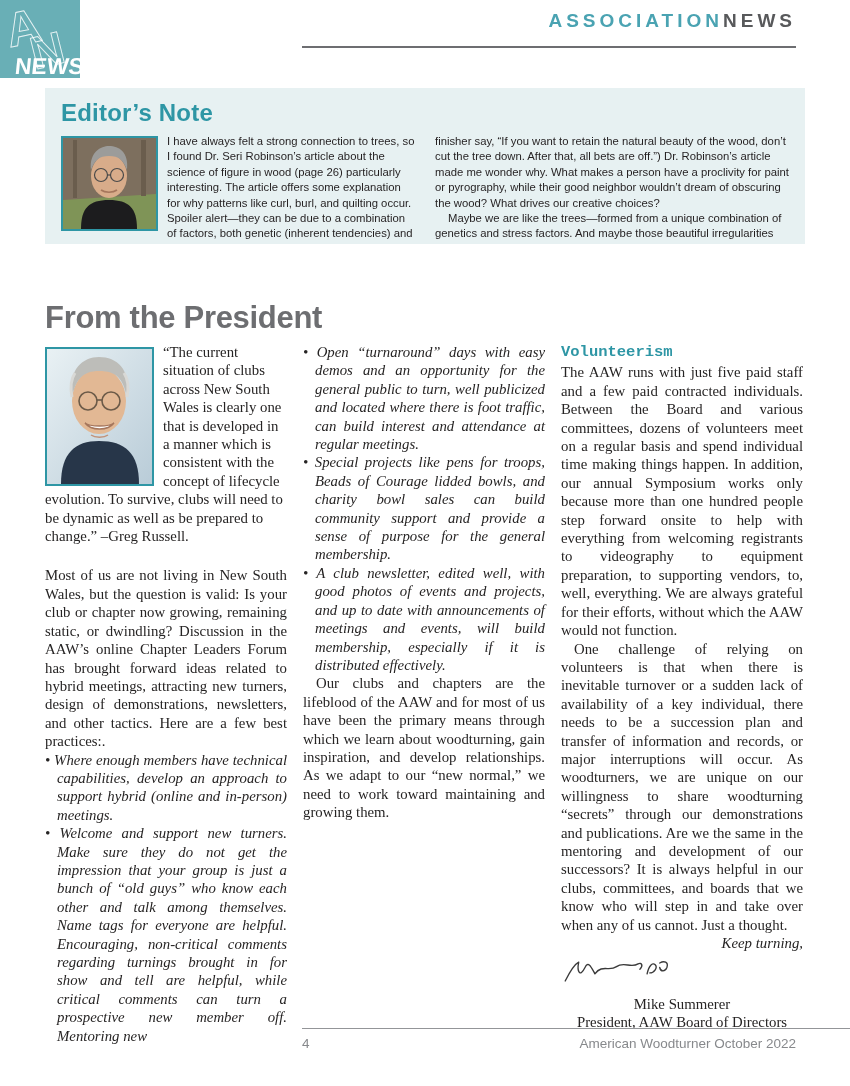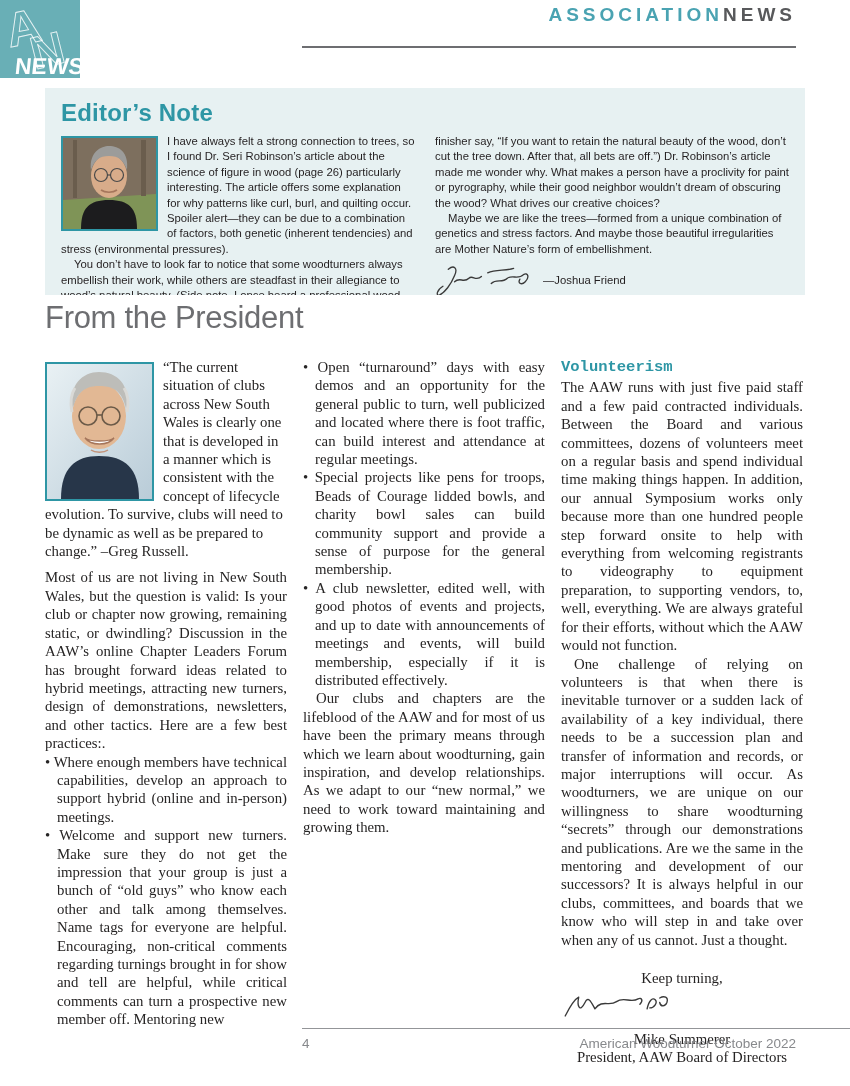--- a/index.html
+++ b/index.html
@@ -12,56 +12,56 @@
     --footer:#87898c;
   }
   *{margin:0;padding:0;box-sizing:border-box;}
   body{background:#ffffff;font-family:"Liberation Sans",sans-serif;}
   .page{position:relative;width:850px;height:1086px;background:#fff;overflow:hidden;}
 
   
   .logo{position:absolute;left:0;top:0;width:80px;height:78px;background:var(--teal-logo);}
 
   
-  .hdr-title{position:absolute;top:4px;left:302px;width:494px;text-align:right;
+  .hdr-title{position:absolute;top:10px;left:302px;width:494px;text-align:right;
     font-size:19px;font-weight:bold;letter-spacing:4px;white-space:nowrap;}
   .hdr-title .accent{color:#4aa3b2;}
   .hdr-title .rest{color:#58595b;}
   .hdr-rule{position:absolute;left:302px;top:46px;width:494px;height:2px;background:var(--rule);}
 
   
-  .ed-box{position:absolute;left:45px;top:88px;width:760px;height:207px;
+  .ed-box{position:absolute;left:45px;top:88px;width:760px;height:156px;
     background:var(--box-bg);padding:11px 16px 10px 16px;overflow:hidden;}
   .ed-title{color:var(--teal);font-size:24px;font-weight:600;letter-spacing:.2px;margin-bottom:7px;}
   .ed-cols{display:flex;gap:20px;}
   .ed-col{width:354px;font-size:11.3px;line-height:15.4px;color:var(--ink);}
   .ed-photo{float:left;width:97px;height:95px;border:2px solid var(--teal);margin:2px 9px 2px 0;background:#888;}
   .ed-photo svg{display:block;width:100%;height:100%;}
   p.indent{text-indent:13px;}
   .ed-sig-row{display:flex;align-items:center;gap:8px;margin-top:6px;}
   .sig-svg{flex:none;}
   .sig-stroke{fill:none;stroke:#3a3a3a;stroke-width:1.5;stroke-linecap:round;stroke-linejoin:round;}
 
   
   .pres{position:absolute;left:45px;top:300px;width:760px;}
-  .pres-title{color:var(--gray-head);font-size:31px;font-weight:normal;letter-spacing:-.3px;margin-bottom:22px;}
+  .pres-title{color:var(--gray-head);font-size:31px;font-weight:bold;letter-spacing:-.3px;margin-bottom:7px;}
   .pres-cols{display:flex;gap:16px;}
   .pres-col{width:242px;font-family:"Liberation Serif",serif;font-size:14.8px;line-height:18.4px;
     color:#262424;text-align:justify;hyphens:auto;}
   .pres-photo{float:left;width:109px;height:139px;border:2px solid var(--teal);margin:4px 9px 2px 0;background:#cfe0e8;}
   .pres-photo svg{display:block;width:100%;height:100%;}
   .quote{text-align:left;}
-  .pres-col p.para{margin-top:8px;}
-  ul.blist{list-style:none;}
+  .pres-col p.para{margin-top:21px;}
+  ul.blist{list-style:none;font-style:italic;}
   ul.blist li{padding-left:12px;text-indent:-12px;}
   ul.blist li::before{content:"• ";}
   .cont{padding-left:12px;}
   .vol-head{font-family:Liberation Mono, monospace;font-size:15.5px;font-weight:bold;color:var(--teal);
     text-align:left;margin-bottom:2px;}
-  .closing{margin-top:20px;text-align:center;}
+  .closing{text-align:right;font-style:italic;}
   .sig-block{margin-top:2px;text-align:left;}
   .signer{text-align:center;}
 
   
   .footer-rule{position:absolute;left:302px;top:1028px;width:548px;height:1px;background:#939598;}
   .footer-row{position:absolute;left:302px;top:1036px;width:494px;display:flex;justify-content:space-between;
     font-size:13.5px;color:var(--footer);}
 </style>
 </head>
 <body>

